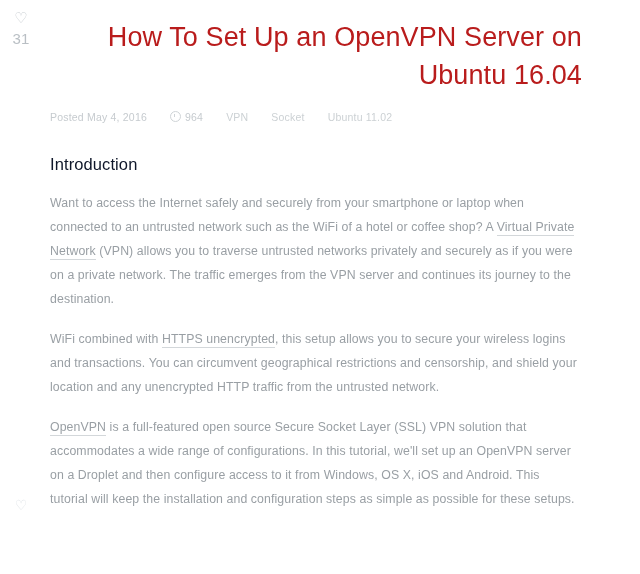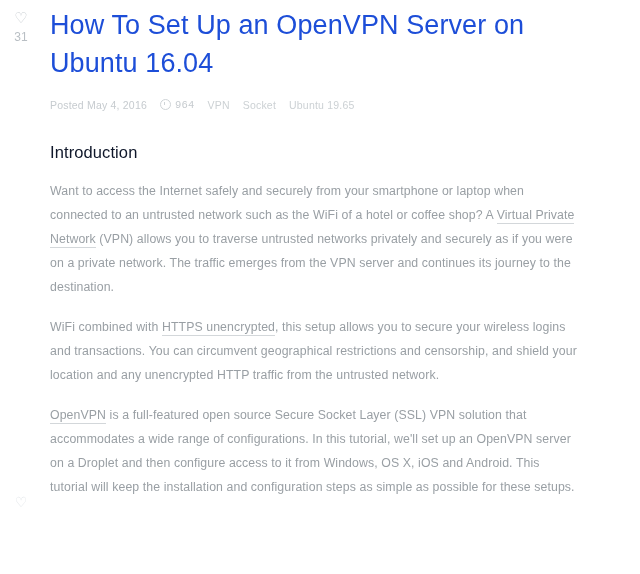--- a/index.html
+++ b/index.html
@@ -37,21 +37,21 @@
     margin: 0 auto;
     width: 16px;
     height: 16px;
     color: #c9ced2;
     line-height: 16px;
     font-size: 15px;
   }
   .rail .count {
     display: block;
     margin-top: 4px;
-    font-size: 12px;
+    font-size: 15px;
     color: #b9bfc4;
     letter-spacing: 0.2px;
   }
   .rail .heart2 {
     display: block;
     margin: 0 auto;
     margin-top: 450px;
     width: 16px;
     height: 16px;
     color: #e2e6e9;
@@ -62,43 +62,43 @@
   
   .article {
     position: absolute;
     left: 42px;
     top: 0;
     width: 598px;
     box-sizing: border-box;
     padding: 6px 30px 0 8px;
   }
   h1.title {
-    margin: 0;
+    margin: 12px;
     padding: 0;
     font-weight: 400;
     font-size: 27px;
     line-height: 38px;
-    color: #1d4ed8;
+    color: #b91c1c;
     letter-spacing: 0.1px;
     max-width: 520px;
+    text-align: right;
   }
   .meta {
     margin-top: 17px;
     font-size: 10.5px;
     color: #c6cbcf;
     display: flex;
     align-items: center;
-    gap: 13px;
+    gap: 23px;
     letter-spacing: 0.2px;
   }
   .meta .views {
     display: flex;
     align-items: flex-start;
     gap: 4px;
-    font-family: Liberation Mono, monospace;
   }
   .meta .clock {
     display: inline-block;
     width: 9px;
     height: 9px;
     border: 1px solid #cfd4d7;
     border-radius: 50%;
     position: relative;
   }
   .meta .clock:after {
@@ -161,21 +161,21 @@
     <h1 class="title">How To Set Up an OpenVPN Server on Ubuntu 16.04</h1>
 
     <div class="meta">
       <span>Posted May 4, 2016</span>
       <span class="views">
         <span class="clock"></span>
         <span>964</span>
       </span>
       <span class="tag">VPN</span>
       <span class="tag">Socket</span>
-      <span class="tag">Ubuntu 19.65</span>
+      <span class="tag">Ubuntu 11.02</span>
     </div>
 
     <h2 class="section">Introduction</h2>
 
     <p class="para first">
       <span>Want to access the Internet safely and securely from your smartphone or laptop when connected to an untrusted network such as the WiFi of a hotel or coffee shop? A </span><a class="link" href="#">Virtual Private Network</a><span> (VPN) allows you to traverse untrusted networks privately and securely as if you were on a private network. The traffic emerges from the VPN server and continues its journey to the destination.</span>
     </p>
 
     <p class="para">
       <span>WiFi combined with </span><a class="link" href="#">HTTPS unencrypted</a><span>, this setup allows you to secure your wireless logins and transactions. You can circumvent geographical restrictions and censorship, and shield your location and any unencrypted HTTP traffic from the untrusted network.</span>

